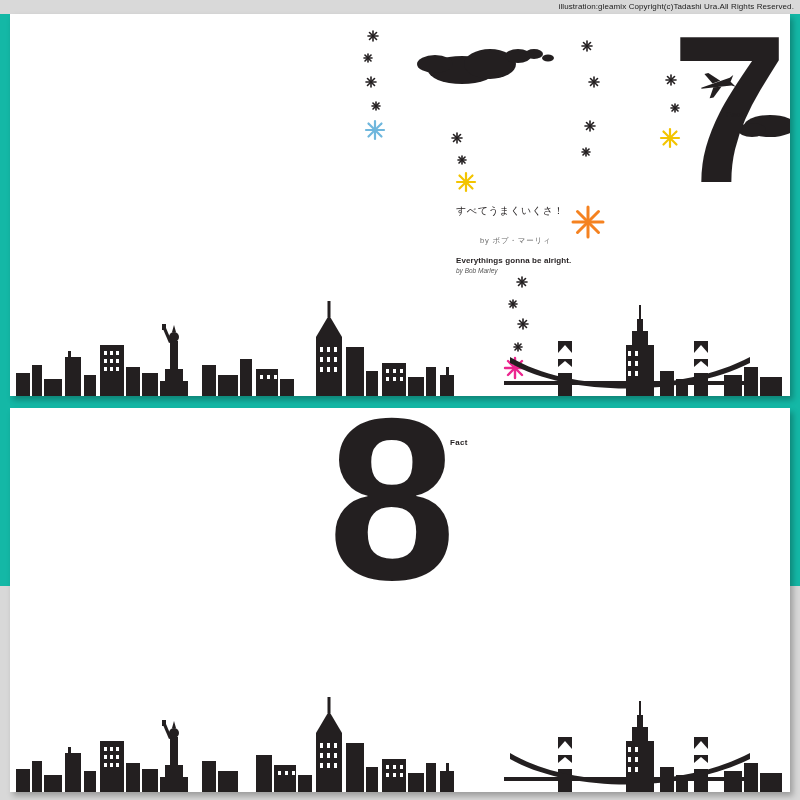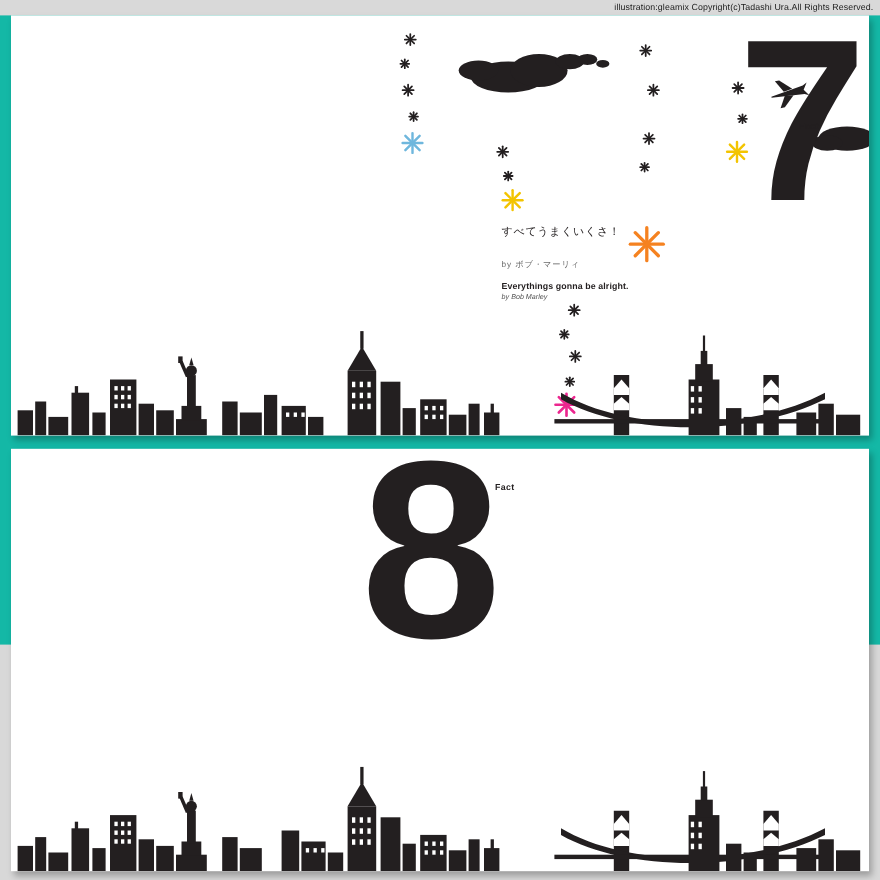--- a/index.html
+++ b/index.html
@@ -97,20 +97,21 @@
     font-size: 10px;
     color: #231f20;
     letter-spacing: 0.6px;
     margin-bottom: 18px;
   }
   .jp-author {
     font-size: 7.5px;
     color: #6b6b6b;
     letter-spacing: 0.8px;
     margin-bottom: 10px;
+    margin-left: 24px;
   }
   .en-line {
     font-size: 8px;
     font-weight: bold;
     color: #231f20;
     letter-spacing: 0.1px;
   }
   .en-author {
     font-size: 6.5px;
     color: #555;

